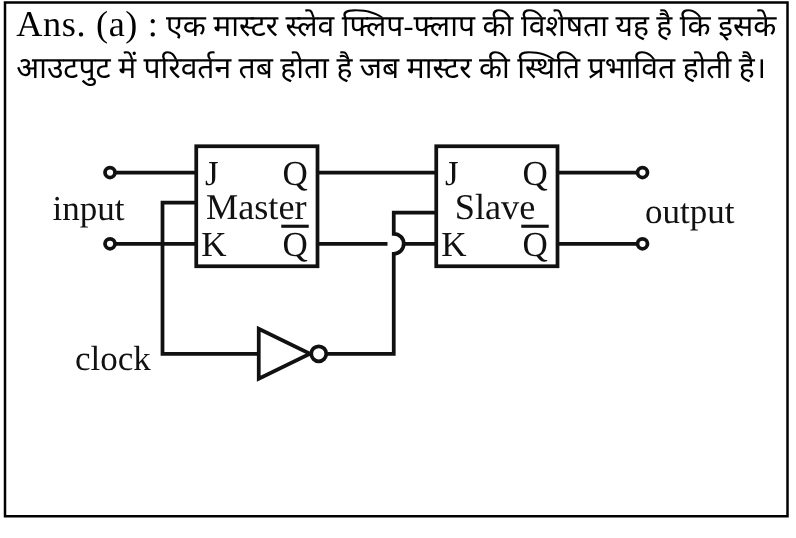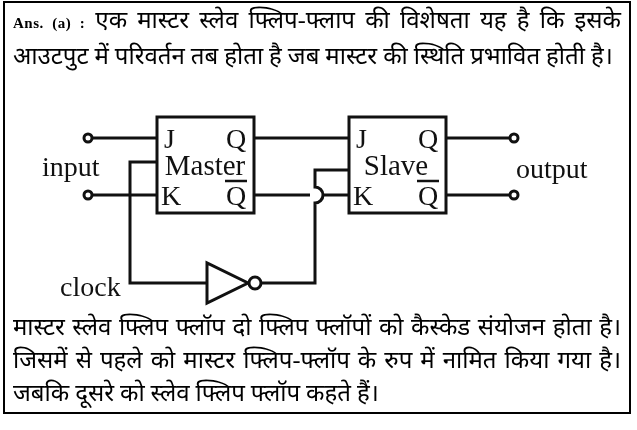--- a/index.html
+++ b/index.html
@@ -26,22 +26,22 @@
     width: 608px;
     font-size: 24px;
     line-height: 33px;
     text-align: justify;
     text-justify: inter-word;
     color: #000;
   }
   .para1 { top: 4px; }
   .para2 { top: 311px; }
   .ans-prefix {
-    font-weight: bold;
-    font-size: 15px;
+    font-weight: normal;
+    font-size: 29px;
     letter-spacing: 0.5px;
   }
   .diagram {
     position: absolute;
     left: 0; top: 0;
     width: 637px; height: 430px;
   }
   .diagram .wire {
     stroke: var(--line-color, #111111);
     stroke-width: 3;
@@ -116,15 +116,14 @@
     <text class="title" x="396" y="175" text-anchor="middle">Slave</text>
     <text x="353" y="205">K</text>
     <text x="418" y="205">Q</text>
     <line class="overline-mark" x1="417" y1="181" x2="439" y2="181"></line>
 
     <text x="42" y="176">input</text>
     <text x="516" y="178">output</text>
     <text x="60" y="296">clock</text>
   </svg>
 
-  <div class="para para2"><span>मास्टर स्लेव फ्लिप फ्लॉप दो फ्लिप फ्लॉपों को कैस्केड संयोजन होता है। जिसमें से पहले को मास्टर फ्लिप-फ्लॉप के रुप में नामित किया गया है। जबकि दूसरे को स्लेव फ्लिप फ्लॉप कहते हैं।</span></div>
 
 </div>
 
 </body></html>

